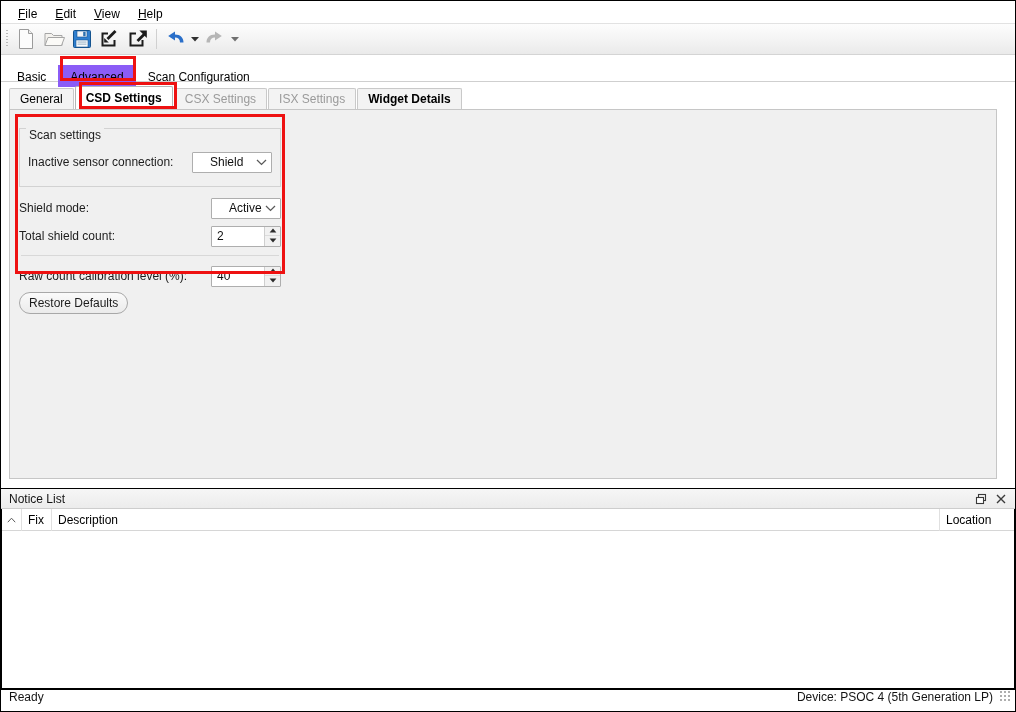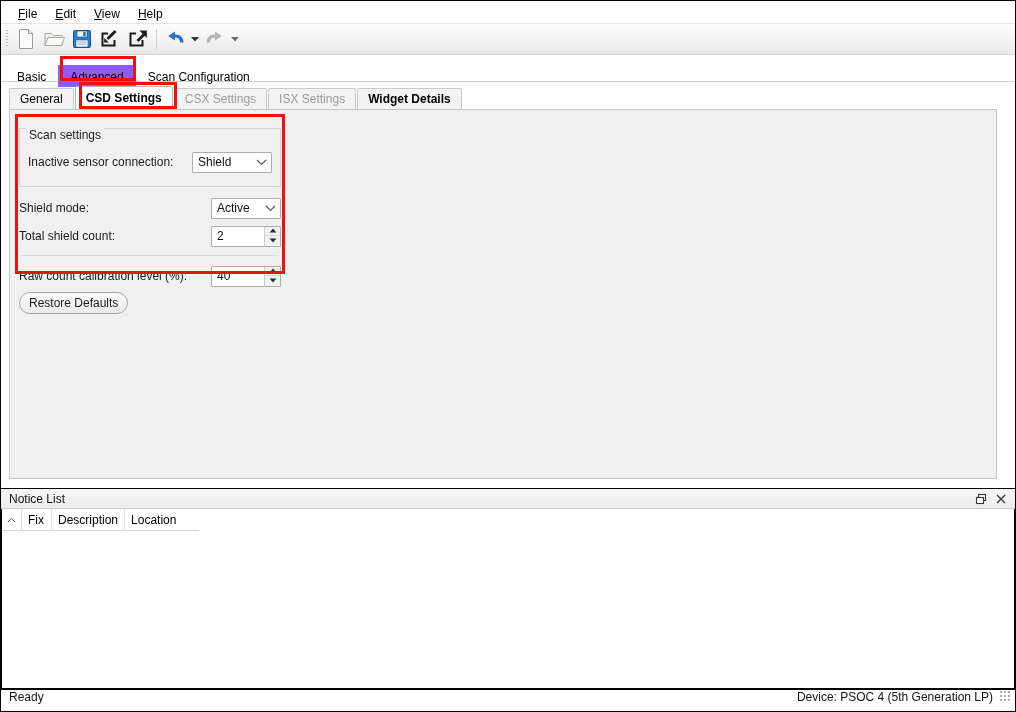--- a/index.html
+++ b/index.html
@@ -195,21 +195,21 @@
   }
   .row .spacer { flex: 1 1 auto; min-width: 4px; }
 
   
   .combo {
     height: 21px;
     background: #ffffff;
     border: 1px solid #aeaeae;
     display: flex;
     align-items: center;
-    padding: 0 0 0 5px;
+    padding: 0 0 0 17px;
     font-size: 12px;
     cursor: default;
     border-radius: 1px;
   }
   .combo .cval { flex: 1 1 auto; color: #101010; white-space: nowrap; }
   .combo .carrow {
     width: 19px; height: 19px;
     display: flex; align-items: center; justify-content: center;
   }
   .combo-w80 { width: 80px; }
@@ -295,21 +295,21 @@
     display: flex; align-items: center; justify-content: center;
     cursor: default;
   }
   .notice-body {
     flex: 1 1 auto;
     border: 1px solid #000000;
     border-top: none;
     margin: 0;
     background: #ffffff;
     display: flex;
-    flex-direction: row;
+    flex-direction: column;
     min-height: 0;
   }
   .grid-head {
     height: 22px;
     display: flex;
     align-items: center;
     background: #ffffff;
     border-bottom: 1px solid #d6d6d6;
     flex: 0 0 auto;
     font-size: 12px;

